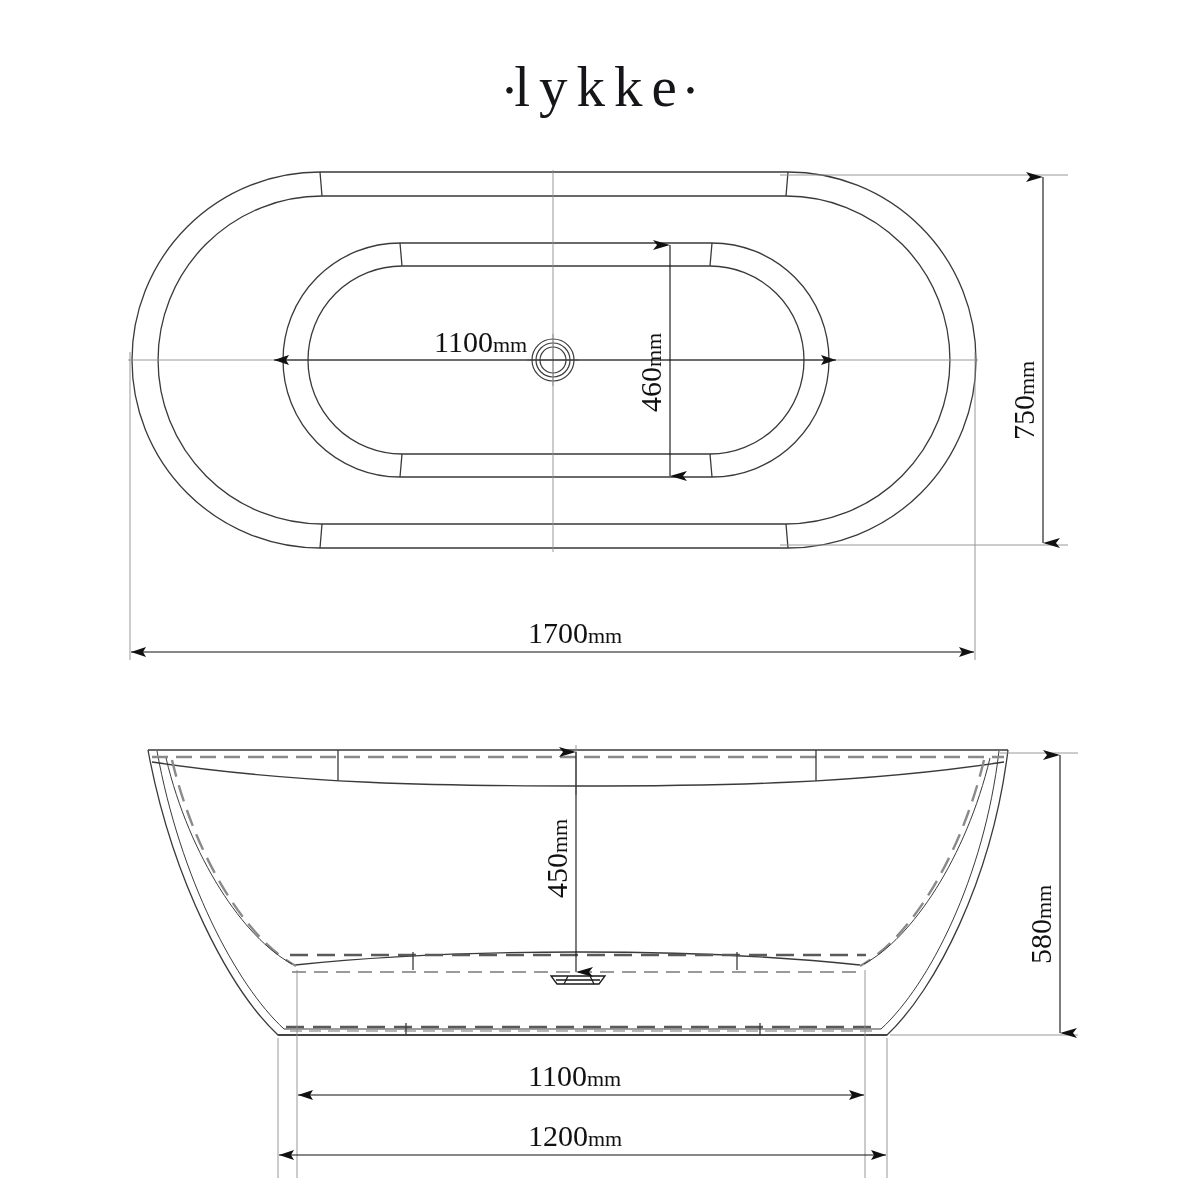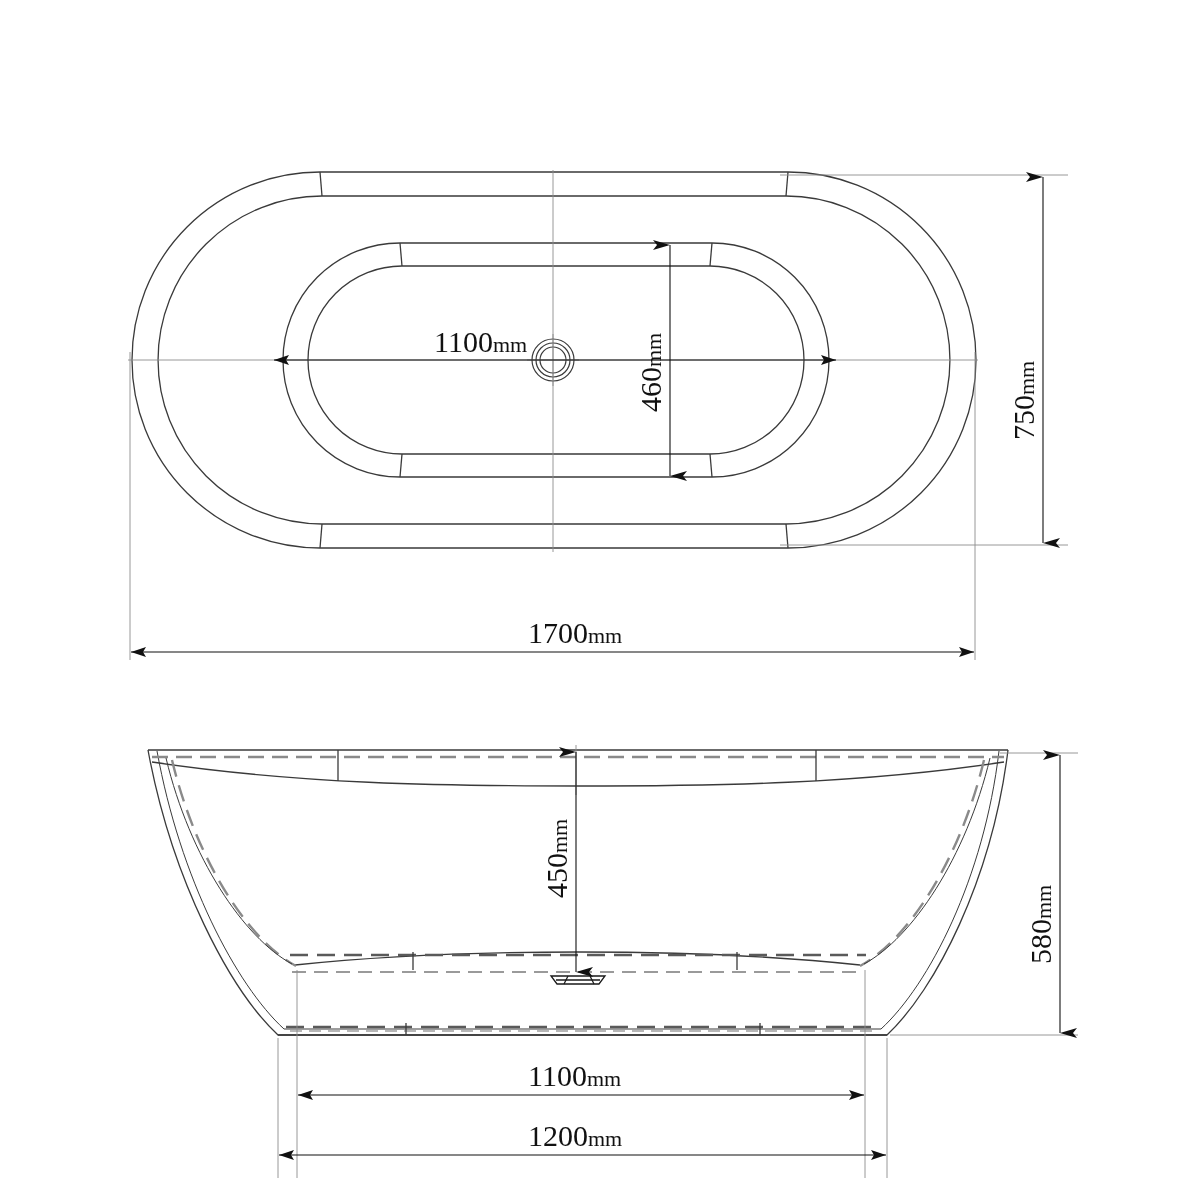--- a/index.html
+++ b/index.html
@@ -47,20 +47,23 @@
     font-size: 30px;
     fill: #111111;
   }
   .dimtext .unit { font-size: 22px; }
 </style>
 </head>
 <body>
 
 <div id="sheet">
 
+  <div class="brand">
+    <span class="bullet">•</span><span>lykke</span><span class="bullet">•</span>
+  </div>
 
   <svg width="1200" height="1200" viewBox="0 0 1200 1200">
     <defs>
       <marker id="arrEnd" markerWidth="16" markerHeight="10" refX="15" refY="5" orient="auto" markerUnits="userSpaceOnUse">
         <path d="M0,0 L15,5 L0,10 L3,5 Z" fill="#111111"></path>
       </marker>
       <marker id="arrStart" markerWidth="16" markerHeight="10" refX="1" refY="5" orient="auto" markerUnits="userSpaceOnUse">
         <path d="M16,0 L1,5 L16,10 L13,5 Z" fill="#111111"></path>
       </marker>
       <marker id="arrEndV" markerWidth="10" markerHeight="18" refX="5" refY="17" orient="auto" markerUnits="userSpaceOnUse">

